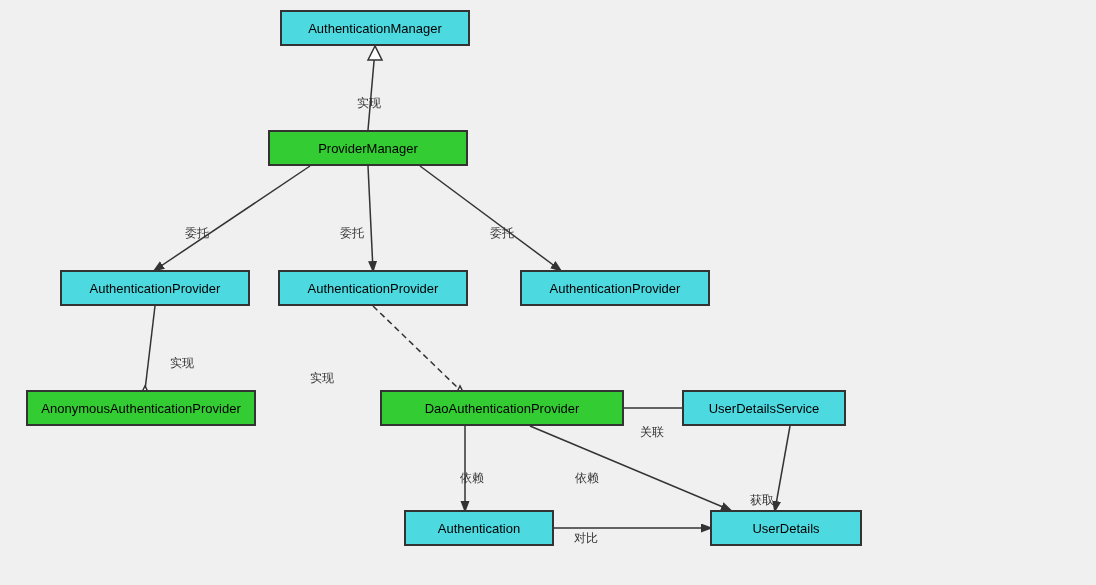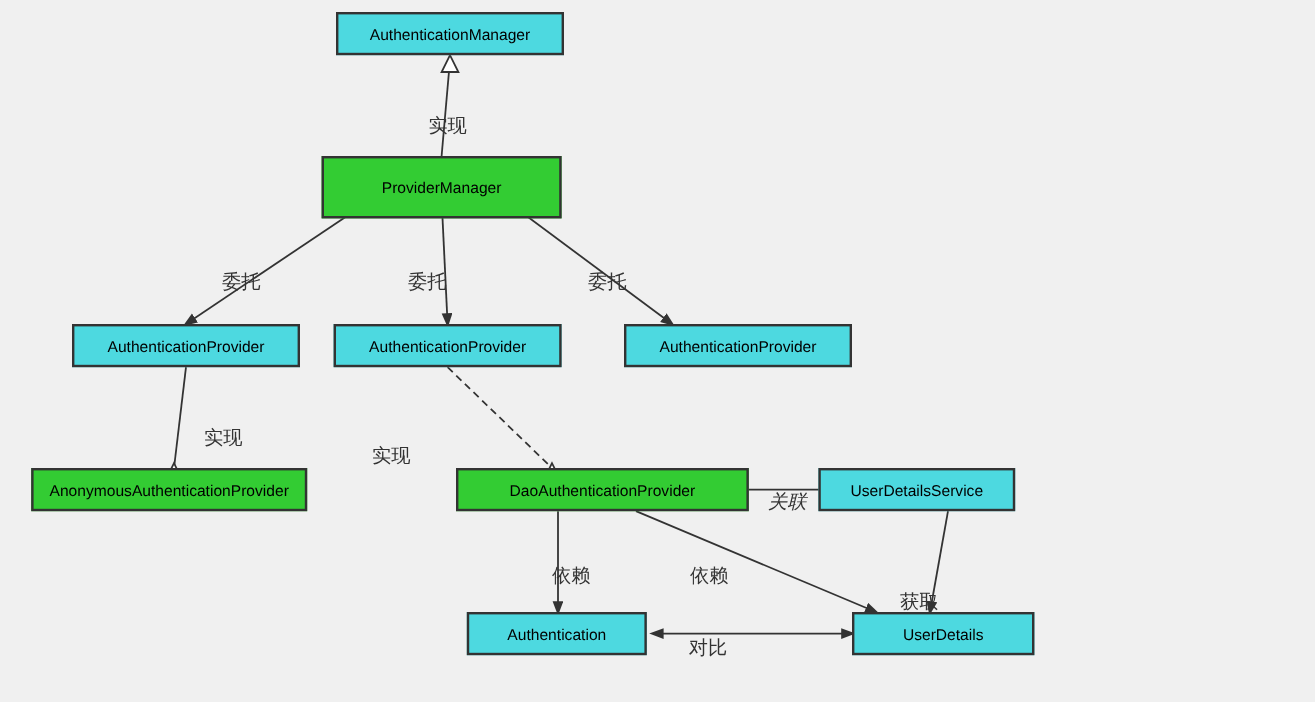--- a/index.html
+++ b/index.html
@@ -36,21 +36,21 @@
     }
     svg#arrows {
       position: absolute;
       top: 0; left: 0;
       width: 1096px;
       height: 585px;
       pointer-events: none;
     }
     .label-text {
       position: absolute;
-      font-size: 16px;
+      font-size: 12px;
       color: #333;
     }
   </style>
 </head>
 <body>
 
 <div id="diagram">
   <svg id="arrows">
 
     <line x1="368" y1="130" x2="375" y2="50" stroke="#333" stroke-width="1.5"></line>
@@ -83,33 +83,33 @@
       <marker id="arrow" markerWidth="8" markerHeight="8" refX="6" refY="3" orient="auto">
         <path d="M0,0 L0,6 L8,3 z" fill="#333"></path>
       </marker>
       <marker id="arrow-start" markerWidth="8" markerHeight="8" refX="2" refY="3" orient="auto-start-reverse">
         <path d="M0,0 L0,6 L8,3 z" fill="#333"></path>
       </marker>
     </defs>
   </svg>
 
 <div class="node node-cyan" style="left: 280px; top: 10px; width: 190px; height: 36px;">AuthenticationManager</div>
-    <div class="node node-green" style="left: 268px; top: 130px; width: 200px; height: 52px;">ProviderManager</div>
+    <div class="node node-green" style="left: 268px; top: 130px; width: 200px; height: 36px;">ProviderManager</div>
     <div class="node node-cyan" style="left: 60px; top: 270px; width: 190px; height: 36px;">AuthenticationProvider</div>
     <div class="node node-cyan" style="left: 278px; top: 270px; width: 190px; height: 36px;">AuthenticationProvider</div>
     <div class="node node-cyan" style="left: 520px; top: 270px; width: 190px; height: 36px;">AuthenticationProvider</div>
     <div class="node node-green" style="left: 26px; top: 390px; width: 230px; height: 36px;">AnonymousAuthenticationProvider</div>
     <div class="node node-green" style="left: 380px; top: 390px; width: 244px; height: 36px;">DaoAuthenticationProvider</div>
     <div class="node node-cyan" style="left: 682px; top: 390px; width: 164px; height: 36px;">UserDetailsService</div>
-    <div class="node node-cyan" style="left: 389px; top: 510px; width: 150px; height: 36px;">Authentication</div>
+    <div class="node node-cyan" style="left: 404px; top: 510px; width: 150px; height: 36px;">Authentication</div>
     <div class="node node-cyan" style="left: 710px; top: 510px; width: 152px; height: 36px;">UserDetails</div>
     <span class="label-text" style="left: 357px; top: 95px;">实现</span>
     <span class="label-text" style="left: 185px; top: 225px;">委托</span>
     <span class="label-text" style="left: 340px; top: 225px;">委托</span>
     <span class="label-text" style="left: 490px; top: 225px;">委托</span>
     <span class="label-text" style="left: 170px; top: 355px;">实现</span>
     <span class="label-text" style="left: 310px; top: 370px;">实现</span>
-    <span class="label-text" style="left: 640px; top: 408px; font-style: italic;">关联</span>
+    <span class="label-text" style="left: 640px; top: 424px;">关联</span>
     <span class="label-text" style="left: 460px; top: 470px;">依赖</span>
     <span class="label-text" style="left: 575px; top: 470px;">依赖</span>
     <span class="label-text" style="left: 750px; top: 465px; margin-top: 27px;">获取</span>
     <span class="label-text" style="left: 574px; top: 530px;">对比</span>
   </div>
 
 </body></html>

